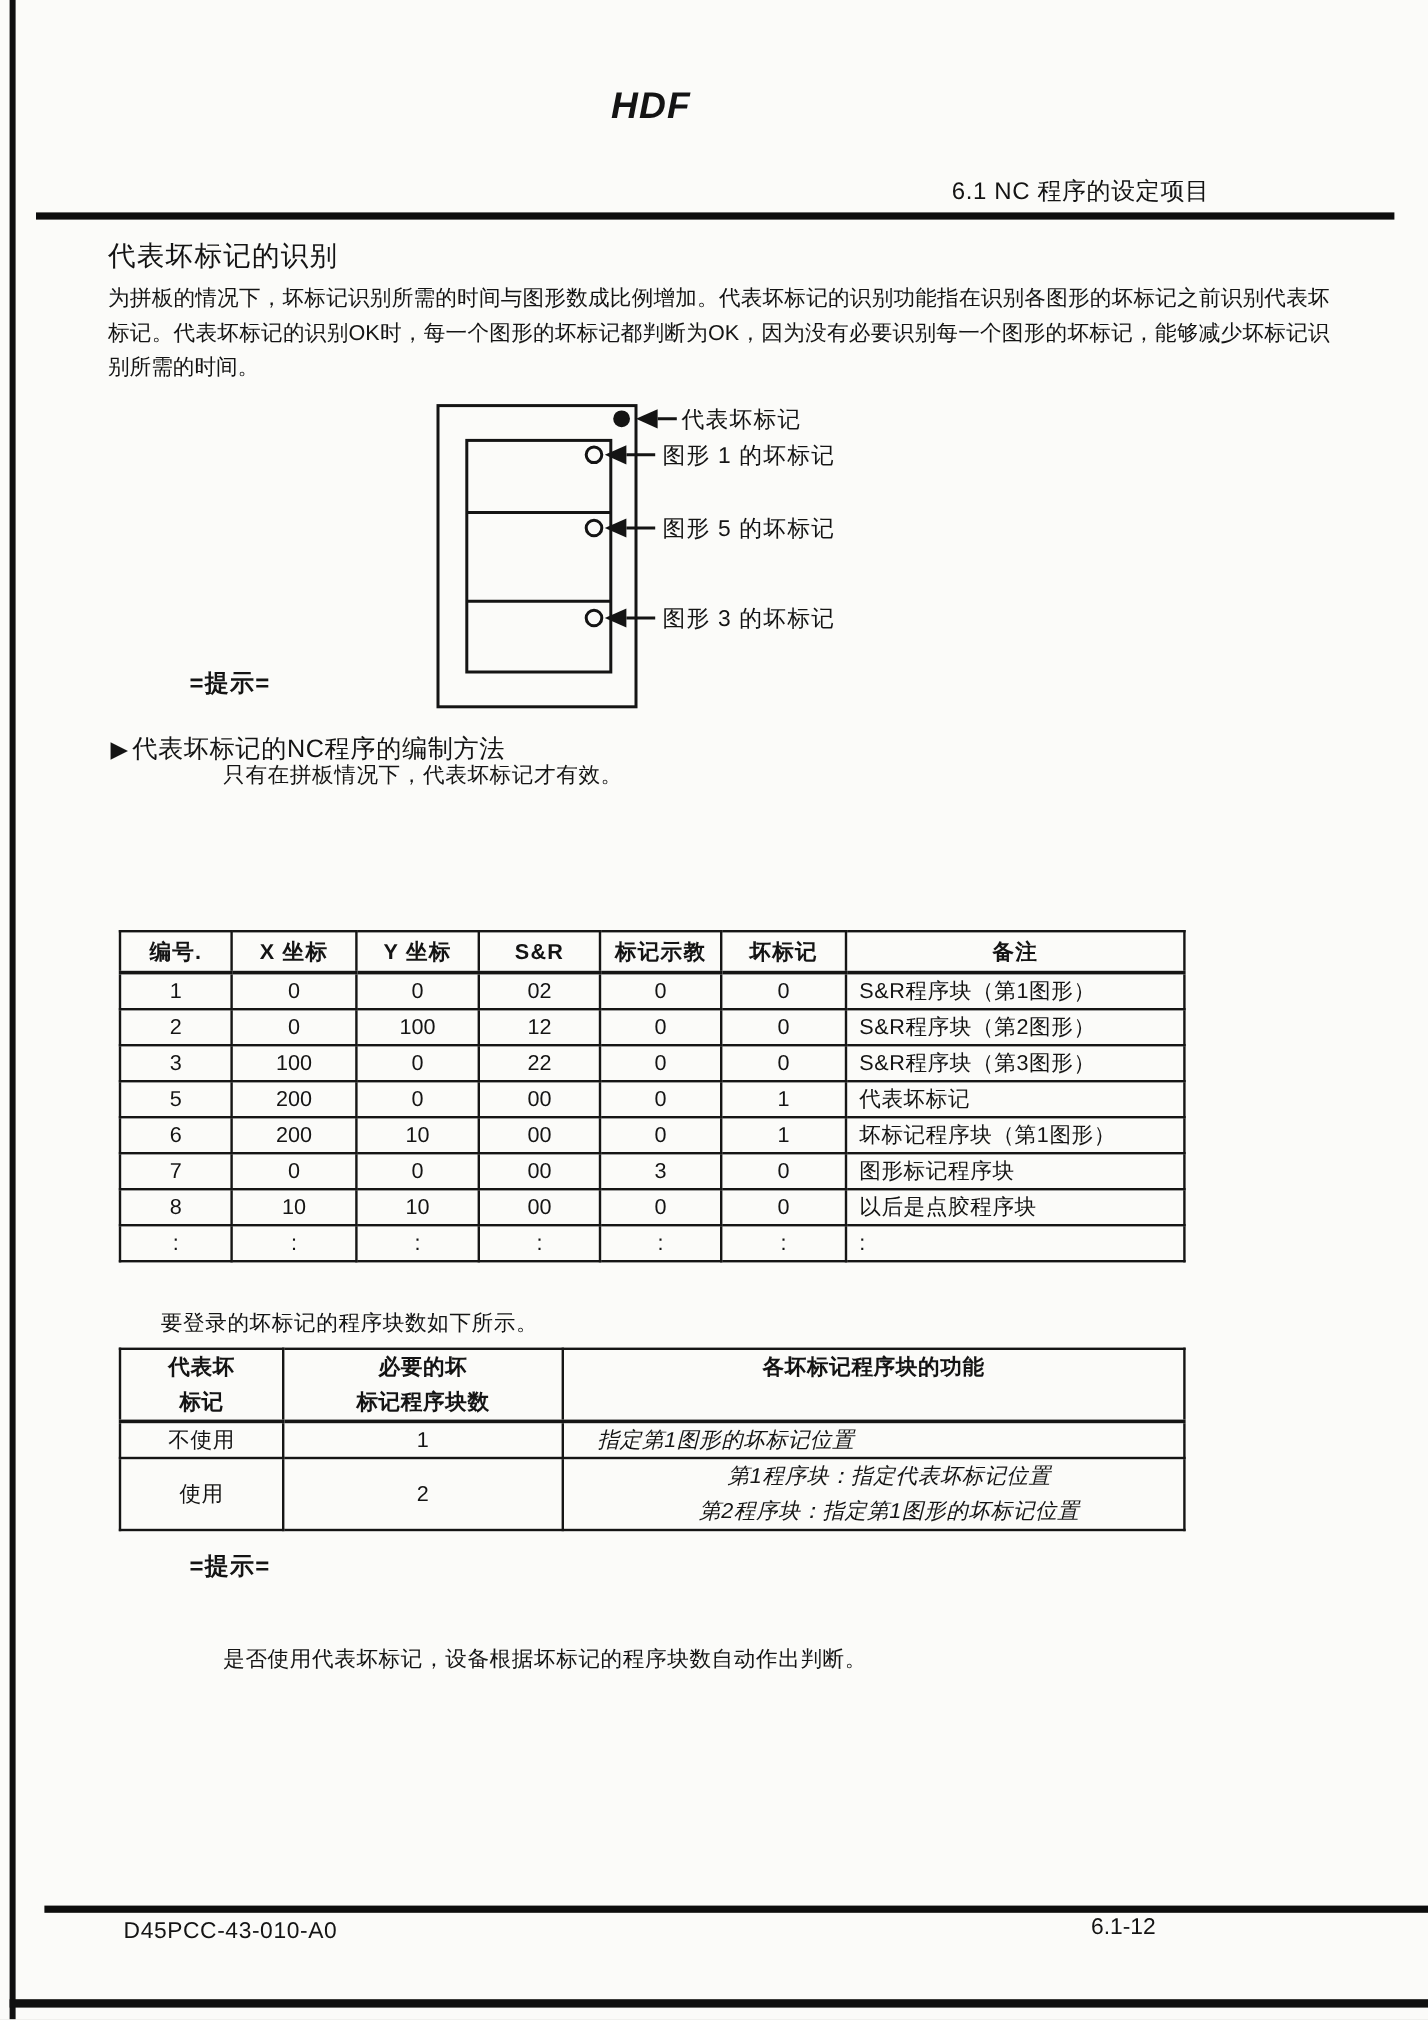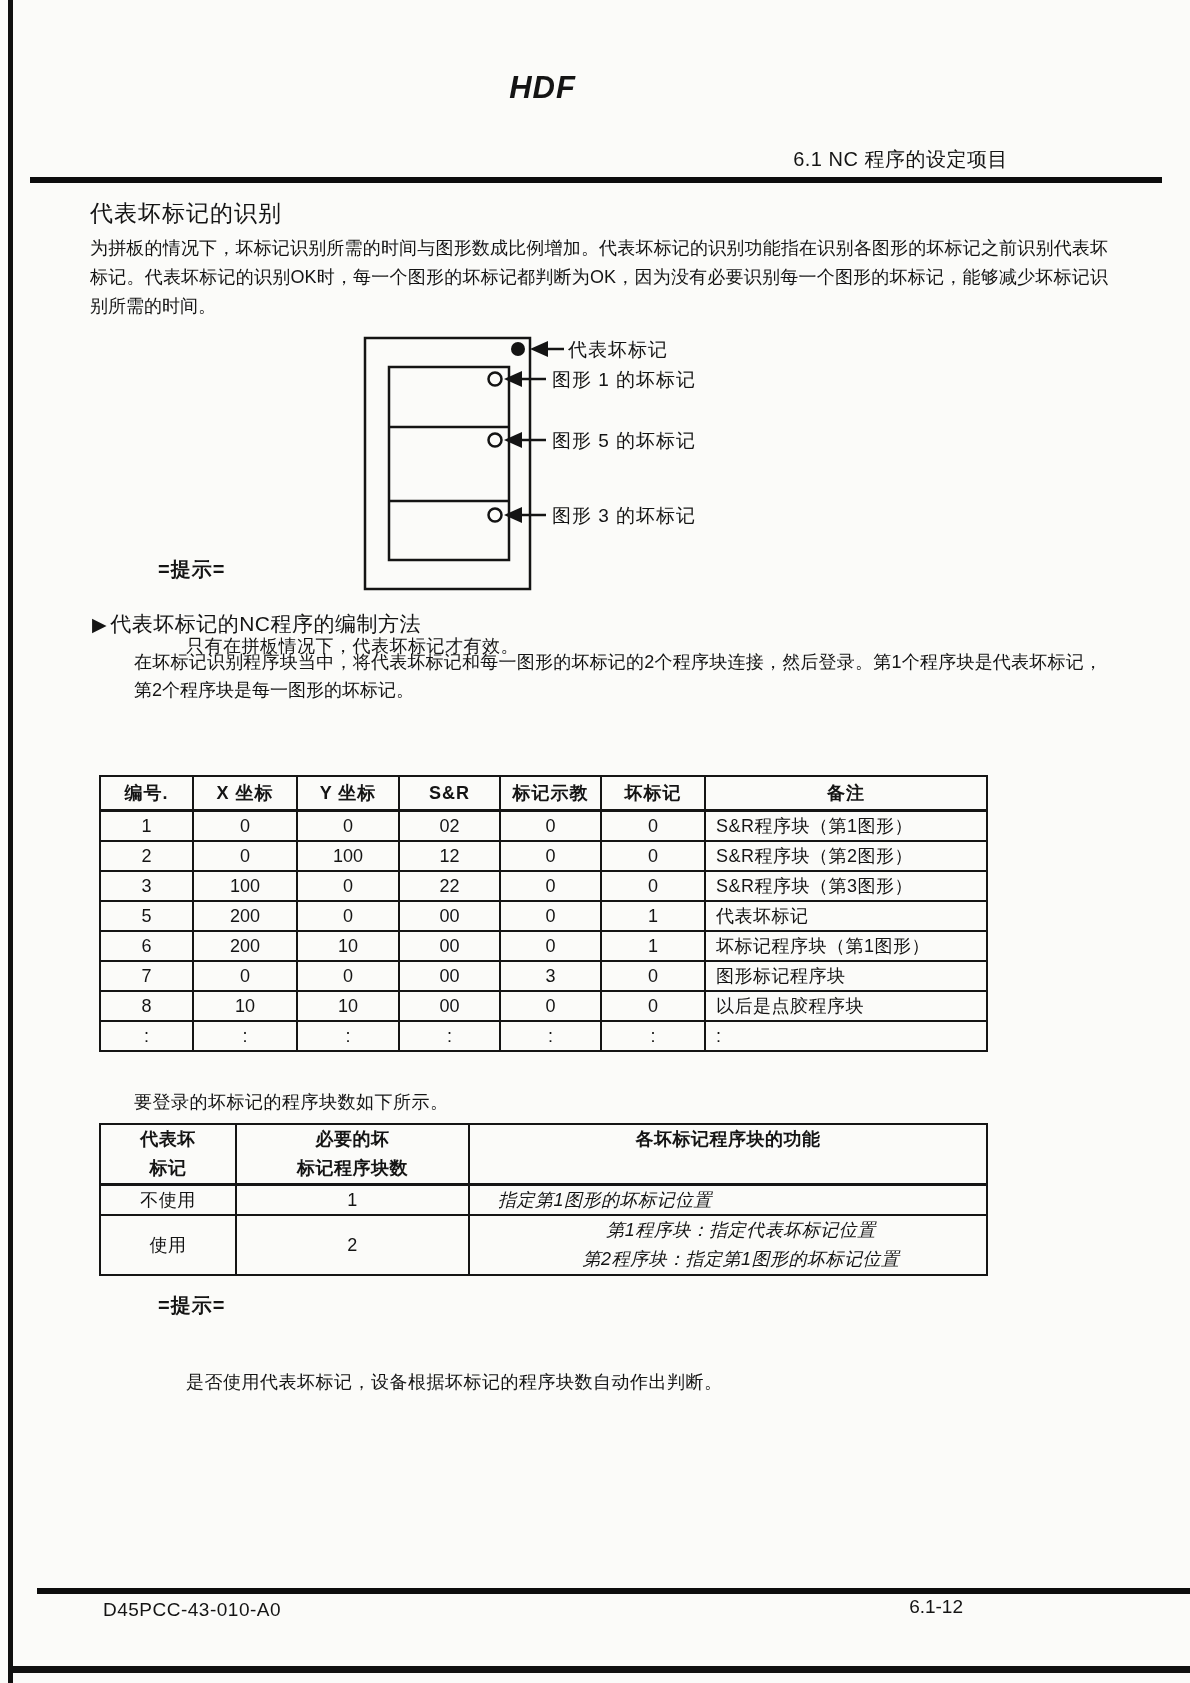--- a/index.html
+++ b/index.html
@@ -110,21 +110,20 @@
     <div class="dg-label dg-l2">图形 5 的坏标记</div>
     <div class="dg-label dg-l3">图形 3 的坏标记</div>
   </div>
 
   <div class="tip-label tip1-label">=提示=</div>
   <div class="tip-text tip1-text">只有在拼板情况下，代表坏标记才有效。</div>
 
   <div class="subheading">
     <span class="marker">▶</span><span>代表坏标记的NC程序的编制方法</span>
   </div>
-  <div class="sub-intro">在坏标记识别程序块当中，将代表坏标记和每一图形的坏标记的2个程序块连接，然后登录。第1个程序块是代表坏标记，第2个程序块是每一图形的坏标记。</div>
 
   <table class="tbl tbl1">
     <colgroup>
       <col style="width:93px">
         <col style="width:104px">
         <col style="width:102px">
         <col style="width:101px">
       <col style="width:101px">
         <col style="width:104px">
         <col style="width:282px">

